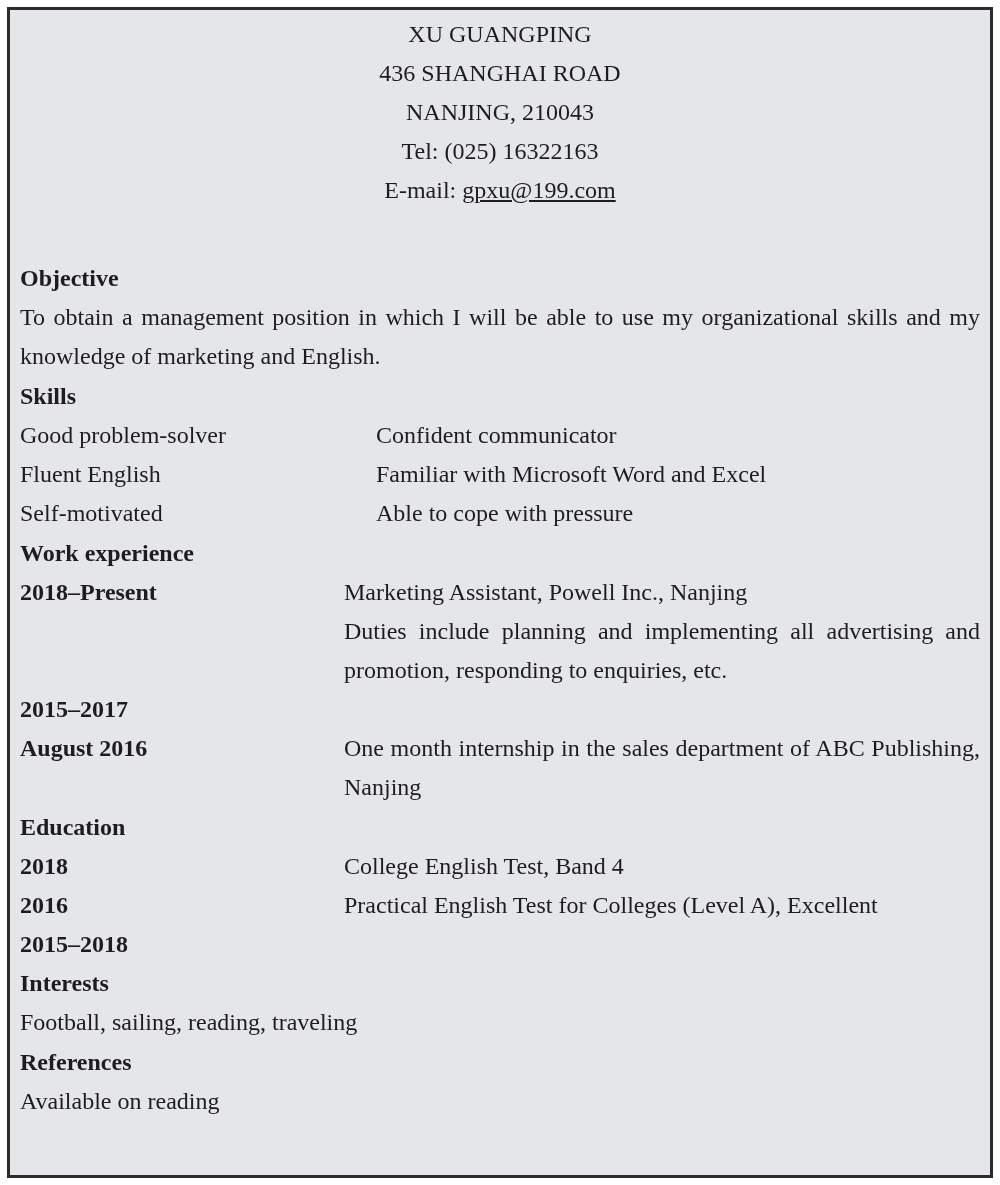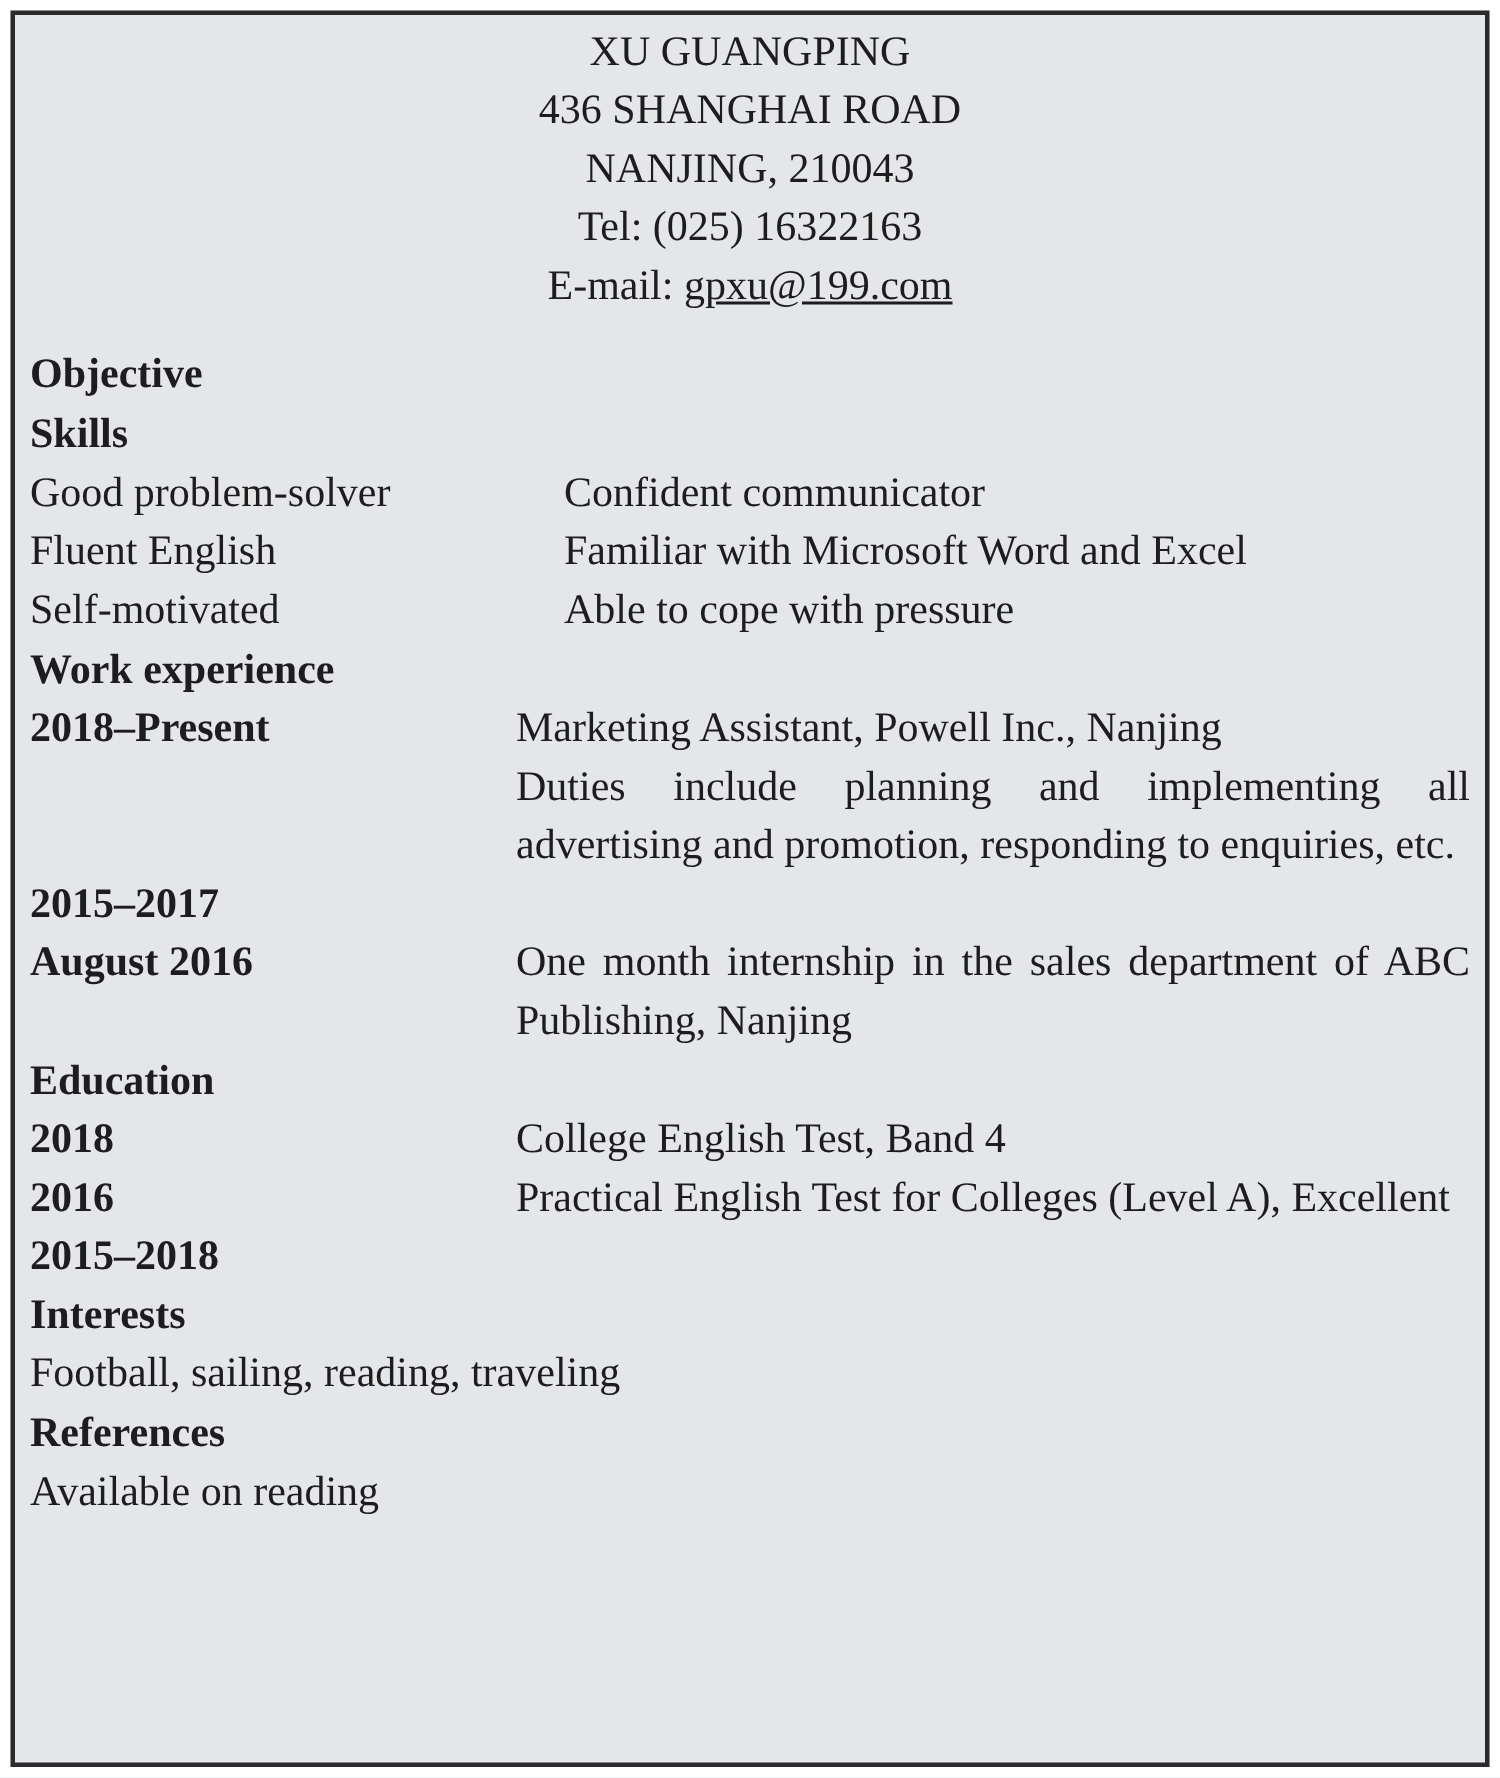--- a/index.html
+++ b/index.html
@@ -16,27 +16,27 @@
     color:var(--text);
     position:relative;
   }
   .doc{
     position:absolute;left:7px;top:7px;right:7px;bottom:7px;
     border:3px solid var(--border);
     background:var(--document-background);
     box-sizing:border-box;
     padding:5px 10px 0 10px;
     overflow:hidden;
-    font-size:28px;
+    font-size:24px;
     line-height:39px;
   }
   .center{text-align:center;}
   .h{font-weight:bold;}
   .sec{margin-top:1px;}
-  .sec-first{margin-top:20px;}
+  .sec-first{margin-top:49px;}
   .sec-tight{margin-top:0;}
   .row{display:flex;align-items:flex-start;}
   .cl-skill{width:356px;flex-shrink:0;}
   .cl-work{width:324px;flex-shrink:0;font-weight:bold;}
   .cr{flex:1 1 auto;min-width:0;}
   .just{text-align:justify;}
   .uline{text-decoration:underline;}
   .ital{font-style:italic;}
 </style>
 </head>
@@ -47,20 +47,21 @@
   <div>
     <div class="center">XU GUANGPING</div>
     <div class="center">436 SHANGHAI ROAD</div>
     <div class="center">NANJING, 210043</div>
     <div class="center">Tel: (025) 16322163</div>
     <div class="center"><span>E-mail: </span><span class="uline">gpxu@199.com</span></div>
   </div>
 
   <div class="sec sec-first">
     <div class="h">Objective</div>
+    <div class="just">To obtain a management position in which I will be able to use my organizational skills and my knowledge of marketing and English.</div>
   </div>
 
   <div class="sec">
     <div class="h">Skills</div>
     <div class="row">
       <div class="cl-skill">Good problem-solver</div>
       <div class="cr">Confident communicator</div>
     </div>
     <div class="row">
       <div class="cl-skill">Fluent English</div>

